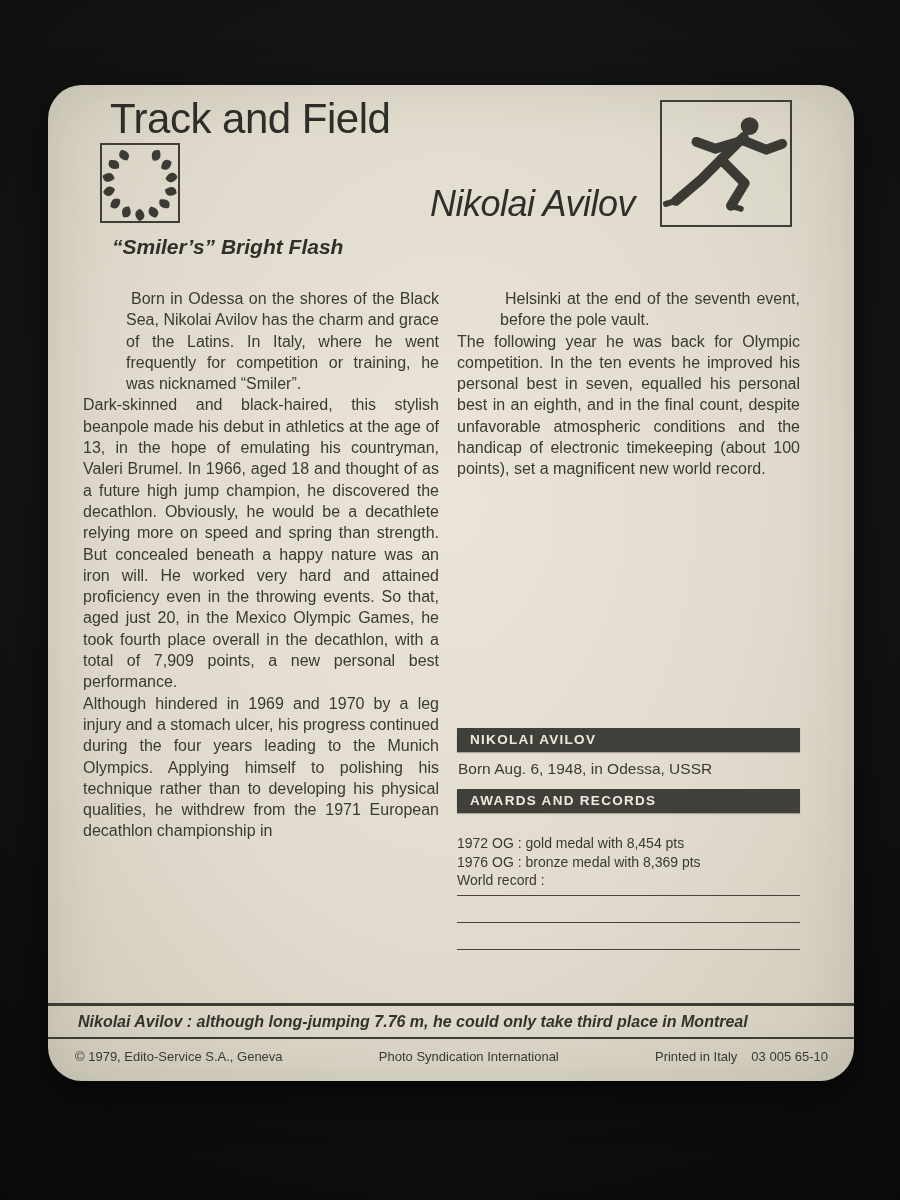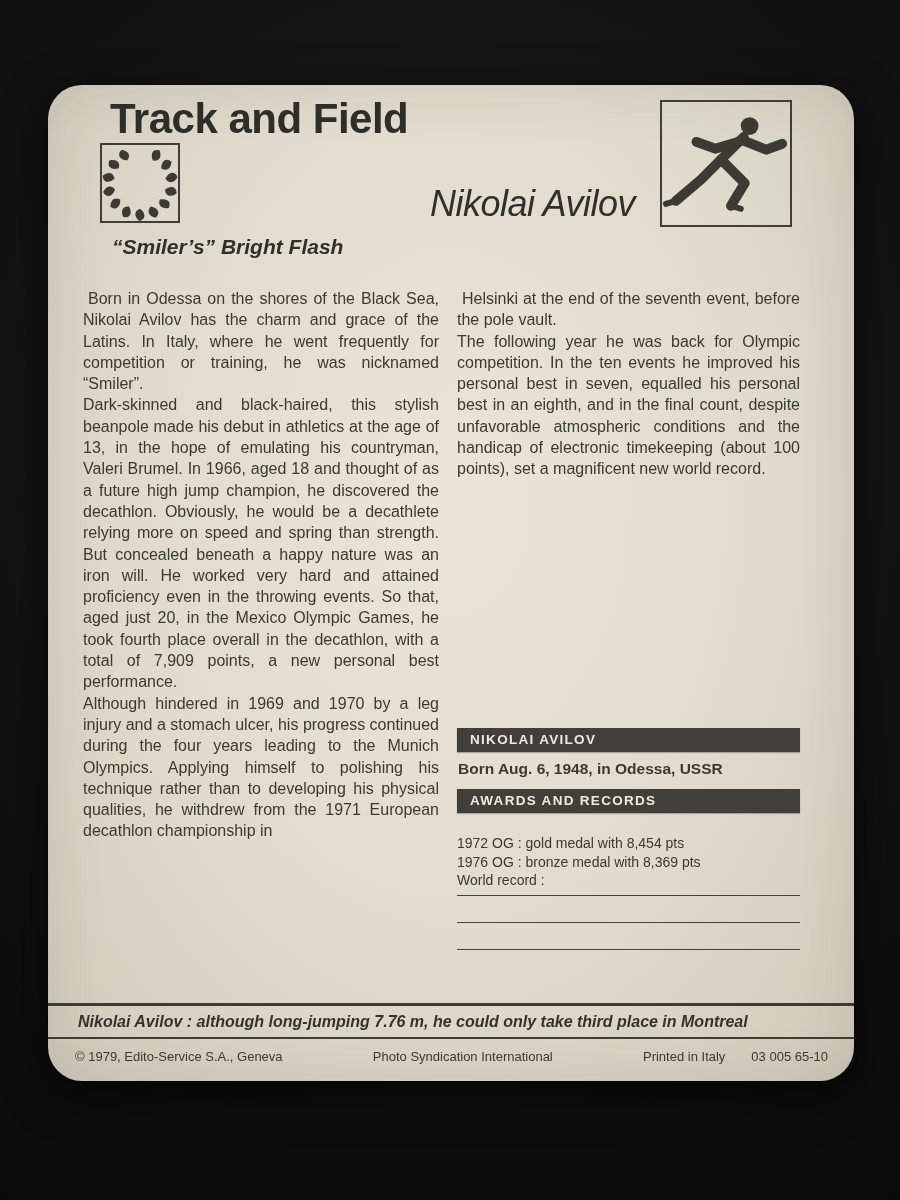--- a/index.html
+++ b/index.html
@@ -12,21 +12,21 @@
   .page{position:relative;width:900px;height:1200px;}
   .card{
     position:absolute;left:48px;top:85px;width:806px;height:996px;
     background:radial-gradient(ellipse at 50% 42%, #eae5d7 0%, #e0dbcc 55%, #cfcaba 100%);
     border-radius:34px;
     box-shadow:0 12px 45px rgba(0,0,0,.65), inset 0 0 60px rgba(60,55,40,.12);
     color:#3a3933;
   }
   .category-title{
     position:absolute;left:62px;top:10px;
-    font-size:42px;font-weight:700;letter-spacing:-.5px;color:#2d2d29;
+    font-size:42px;font-weight:400;letter-spacing:-.5px;color:#2d2d29;
   }
   .laurel-box{
     position:absolute;left:52px;top:58px;width:76px;height:76px;
     border:2px solid #3f3e38;
   }
   .laurel-box svg{width:100%;height:100%;}
   .sprinter-box{
     position:absolute;left:612px;top:15px;width:128px;height:123px;
     border:2px solid #3f3e38;background:rgba(255,255,255,.05);
   }
@@ -43,47 +43,47 @@
   .columns{
     position:absolute;left:35px;top:203px;width:717px;height:717px;
     display:flex;gap:18px;
   }
   .col-left{width:356px;}
   .col-right{width:343px;position:relative;}
   .body-text p{
     margin:0;padding:0;
     font-size:16px;line-height:21.3px;text-align:justify;color:#3a3933;
   }
-  .body-text p:first-child{text-indent:5px;}
+  .body-text p:first-child{text-indent:5px;margin-left:43px;}
   .info-panel{position:absolute;left:0;right:0;top:440px;}
   .bar{
     background:#403f3a;color:#eeeae0;
     font-size:13.5px;font-weight:700;letter-spacing:1.3px;
     height:24px;line-height:24px;padding-left:13px;
     box-shadow:0 1px 1px rgba(0,0,0,.25);
   }
-  .born-line{font-size:15.5px;margin:8px 0 11px 1px;color:#3a3933;font-weight:bold;}
+  .born-line{font-size:15.5px;margin:8px 0 11px 1px;color:#3a3933;}
   .records{margin-top:21px;font-size:14px;line-height:18.5px;color:#3a3933;}
   .records .rec{margin:0;text-align:left;}
   .records .rec-wrap{text-align:justify;}
   .rule{border:0;border-top:1.5px solid #45443c;margin:26px 0 0 0;}
   .rule.first{margin-top:5px;}
   .caption-band{position:absolute;left:0;right:0;top:918px;}
   .caption-rule-top{border-top:3px solid #3c3b34;}
   .caption-text{
     padding:7px 14px 6px 30px;
     font-size:16px;font-weight:700;font-style:italic;color:#33322d;
     white-space:nowrap;
   }
   .caption-rule-bottom{border-top:2px solid #3c3b34;}
   .footer-row{
     display:flex;justify-content:space-between;align-items:baseline;
     padding:10px 26px 0 27px;font-size:13px;color:#3a3933;
   }
-  .footer-right{display:flex;gap:26px;text-align:center;}
+  .footer-right{display:flex;gap:14px;text-align:center;}
 </style>
 </head>
 <body>
 
 <div class="page">
   <div class="card">
 
     <div class="category-title">Track and Field</div>
 
     <div class="laurel-box">

